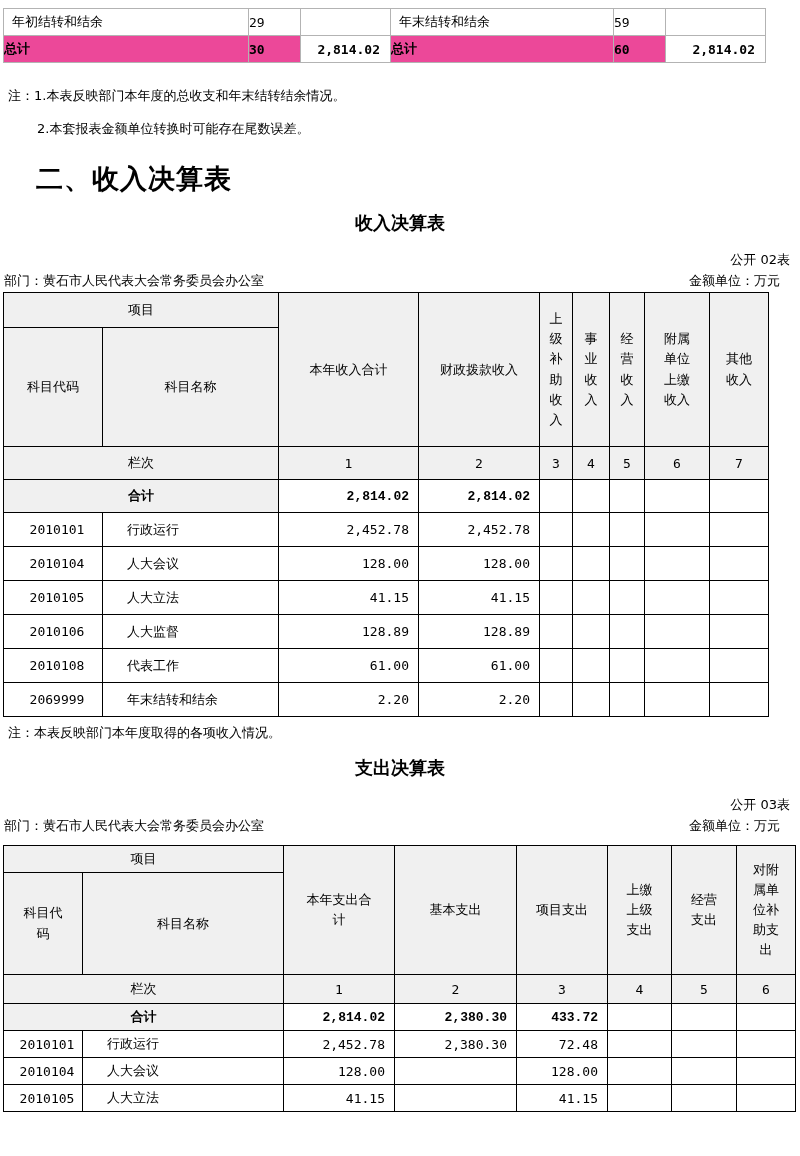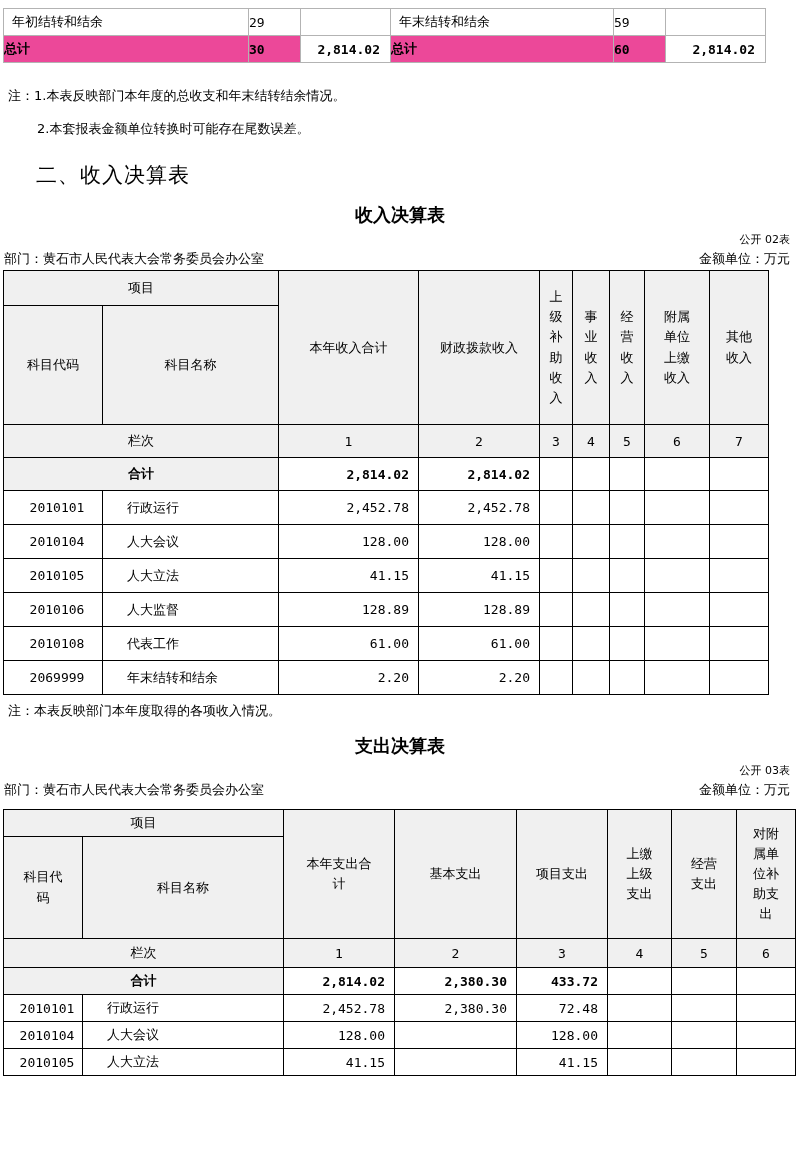--- a/index.html
+++ b/index.html
@@ -17,35 +17,35 @@
   .t-sum .rgt{text-align:right;padding-right:10px;}
   .t-sum tr.totalrow .g{background:#ec4899;}
   .t-sum tr.totalrow td{font-weight:bold;}
 
   
   .note1{font-size:13px;margin:24px 0 0 8px;}
   .note1b{font-size:13px;margin:15px 0 0 37px;}
   .tbl-note{font-size:13px;margin:7px 0 0 8px;}
 
   
-  .h2{font-size:21px;font-weight:normal;margin:23px 0 0 36px;letter-spacing:1px;}
+  .h2{font-size:27px;font-weight:bold;margin:23px 0 0 36px;letter-spacing:1px;}
   .ttl{font-size:18px;font-weight:bold;text-align:center;margin:14px 0 0 0;}
-  .sheet{font-size:11px;text-align:right;margin:5px 10px 0 0;}
-  .metarow{display:flex;justify-content:space-between;font-size:13px;margin:3px 10px 2px 4px;}
+  .sheet{font-size:13px;text-align:right;margin:16px 10px 0 0;}
+  .metarow{display:flex;justify-content:space-between;font-size:13px;margin:3px 20px 2px 4px;}
 
   
   .t-main{font-size:13px;margin-left:3px;}
   .t-main th,.t-main td{border:1px solid #000;padding:0;overflow:hidden;}
   .t-main th{background:#f0f0f0;font-weight:normal;text-align:center;vertical-align:middle;}
   .t-main td{background:#fff;}
   .t-main .code{text-align:center;padding-left:8px;white-space:nowrap;}
   .t-main .name{text-align:left;padding-left:24px;white-space:nowrap;}
   .t-main .val{text-align:right;padding-right:9px;white-space:nowrap;}
   .t-main tr.lanci td{background:#f0f0f0;text-align:center;}
-  .t-main tr.totalrow td{font-weight:bold;}
+  .t-main tr.totalrow td{font-weight:bold;font-family:Liberation Mono, monospace;}
   .t-main tr.totalrow td.tl{background:#f0f0f0;text-align:center;}
   .vwrap{display:inline-block;word-break:break-all;line-height:1.55;text-align:center;}
   .v1{width:14px;}
   .v2{width:27px;}
   .w40{width:41px;}
   .w68{width:69px;}
 
   .t-income{width:765px;}
   .t-income tr.hdr1 th{height:34px;}
   .t-income tr.hdr2 th{height:118px;}

